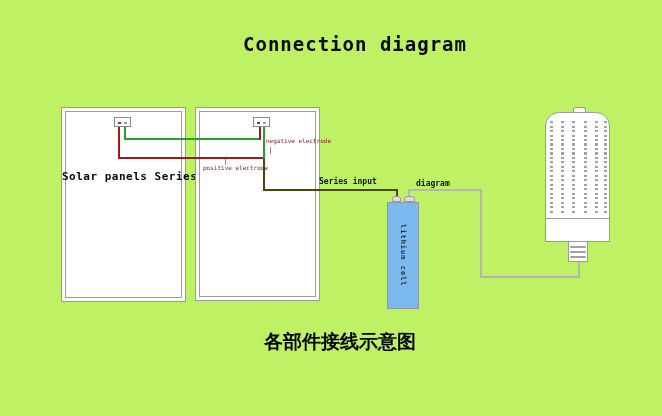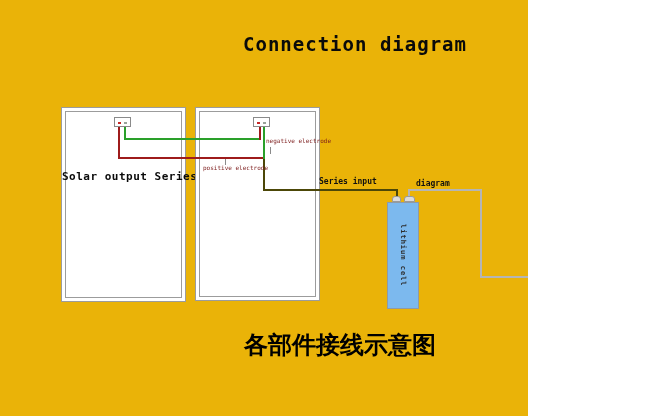--- a/index.html
+++ b/index.html
@@ -1,30 +1,30 @@
 <!DOCTYPE html>
 <html style="--wire_red: #9e1b1b; --wire_green: #2aa02a; --wire_olive: #4c4708; --wire_gray: #b5b5b5; --battery_blue: #7cb9ee; --outline: #9c9c9c; --label_red: #7d1d1d; --terminal_red: #c62828;"><head>
 <meta charset="utf-8">
 <style>
   html,body{margin:0;padding:0;background:#fff;}
   .canvas{
-    position:relative;width:528px;height:416px;background:#eab308;overflow:hidden;
+    position:relative;width:662px;height:416px;background:#bef264;overflow:hidden;
     font-family:"DejaVu Sans Mono",monospace;
   }
   .canvas *{box-sizing:border-box;}
 
   
   .title{
     position:absolute;left:160px;top:33px;width:390px;text-align:center;
     font-weight:bold;font-size:19px;letter-spacing:1px;color:#0a0a0a;white-space:nowrap;
   }
   .caption{
     position:absolute;left:145px;top:329px;width:390px;text-align:center;
     font-family:"DejaVu Sans","Liberation Sans",sans-serif;
-    font-weight:bold;font-size:24px;color:#000;white-space:nowrap;
+    font-weight:bold;font-size:19px;color:#000;white-space:nowrap;
   }
   .lbl{position:absolute;white-space:nowrap;line-height:1;}
   #lbl-neg{left:266px;top:138px;font-size:6px;color:var(--label_red);}
   #lbl-pos{left:203px;top:165px;font-size:6px;color:var(--label_red);}
   #lbl-solar-input{left:319px;top:178px;font-size:8px;font-weight:bold;color:#101010;}
   #lbl-output{left:416px;top:180px;font-size:8px;font-weight:bold;color:#101010;}
 
   
   .panel{position:absolute;border:1px solid var(--outline);background:#fff;}
   #panel-left{left:61px;top:107px;width:125px;height:195px;}
@@ -95,21 +95,21 @@
 </style>
 </head>
 <body>
 
 <div class="canvas">
 
   <div class="title">Connection diagram</div>
 
   <div class="panel" id="panel-left">
     <div class="panel-inner"></div>
-    <div class="panel-label">Solar output Series</div>
+    <div class="panel-label">Solar panels Series</div>
   </div>
   <div class="panel" id="panel-right">
     <div class="panel-inner"></div>
   </div>
 
   <div class="jbox" id="jbox-left">
     <span class="mark red"></span>
     <span class="mark gray"></span>
   </div>
   <div class="jbox" id="jbox-right">

